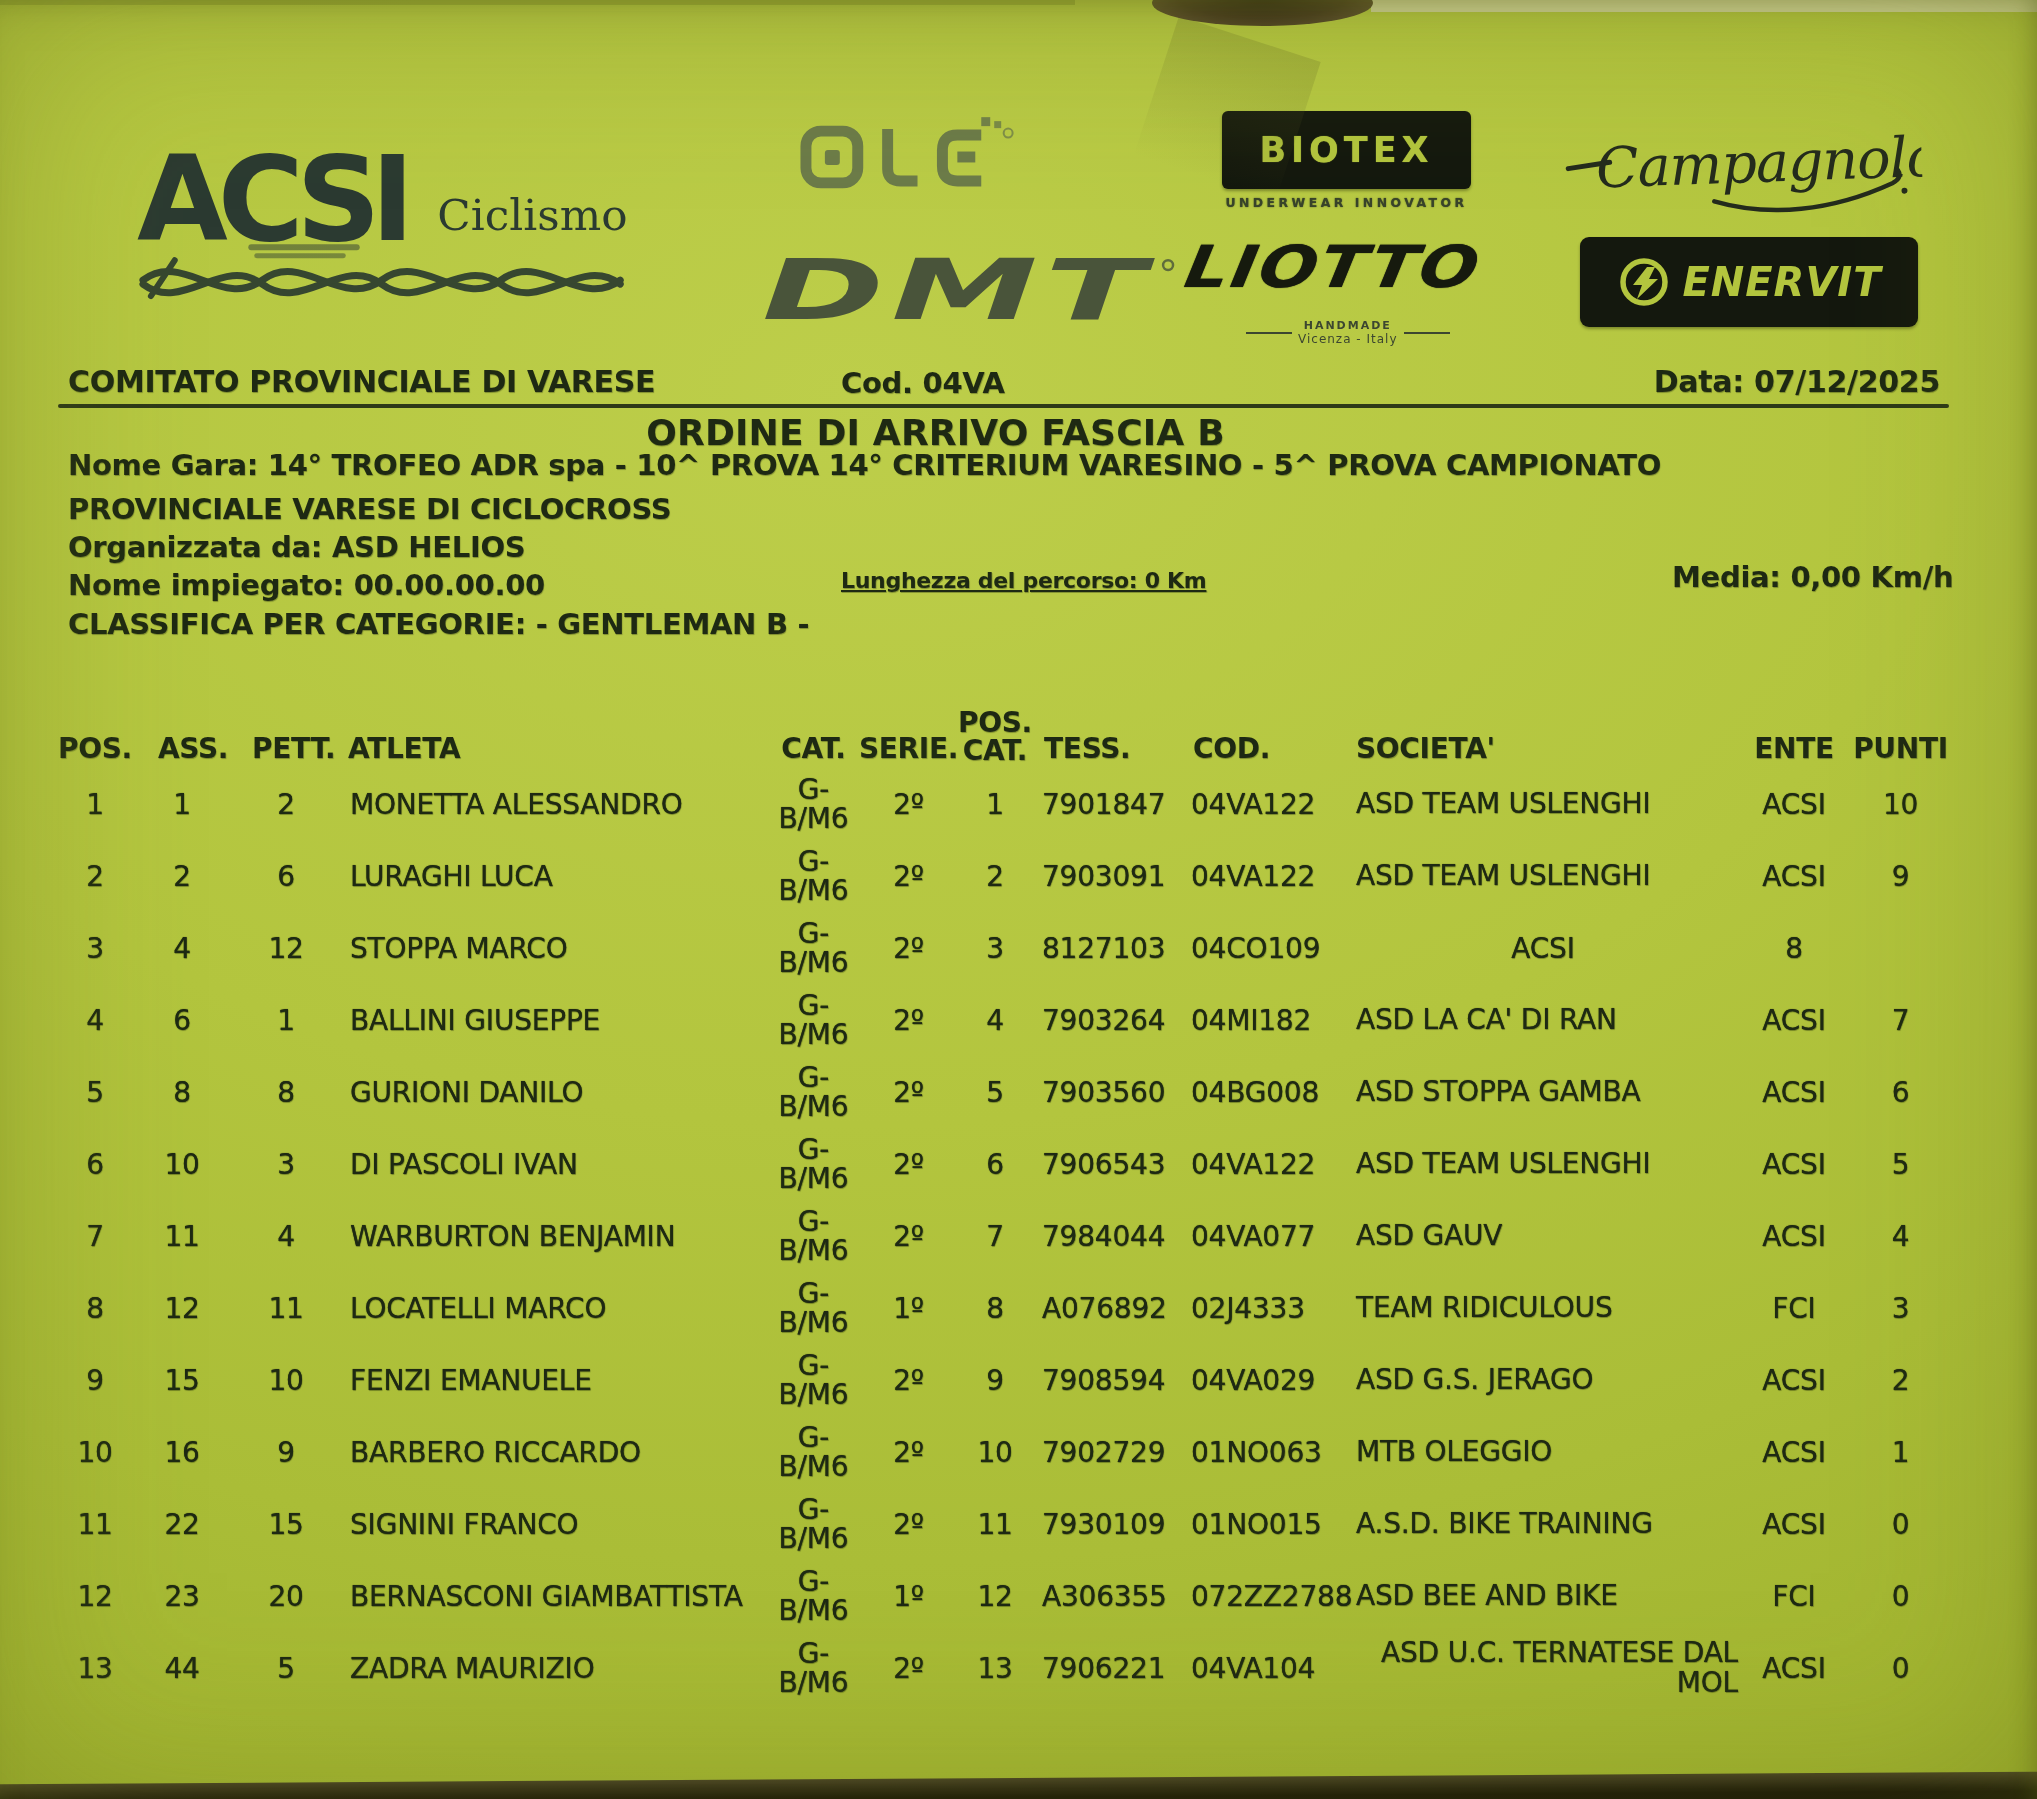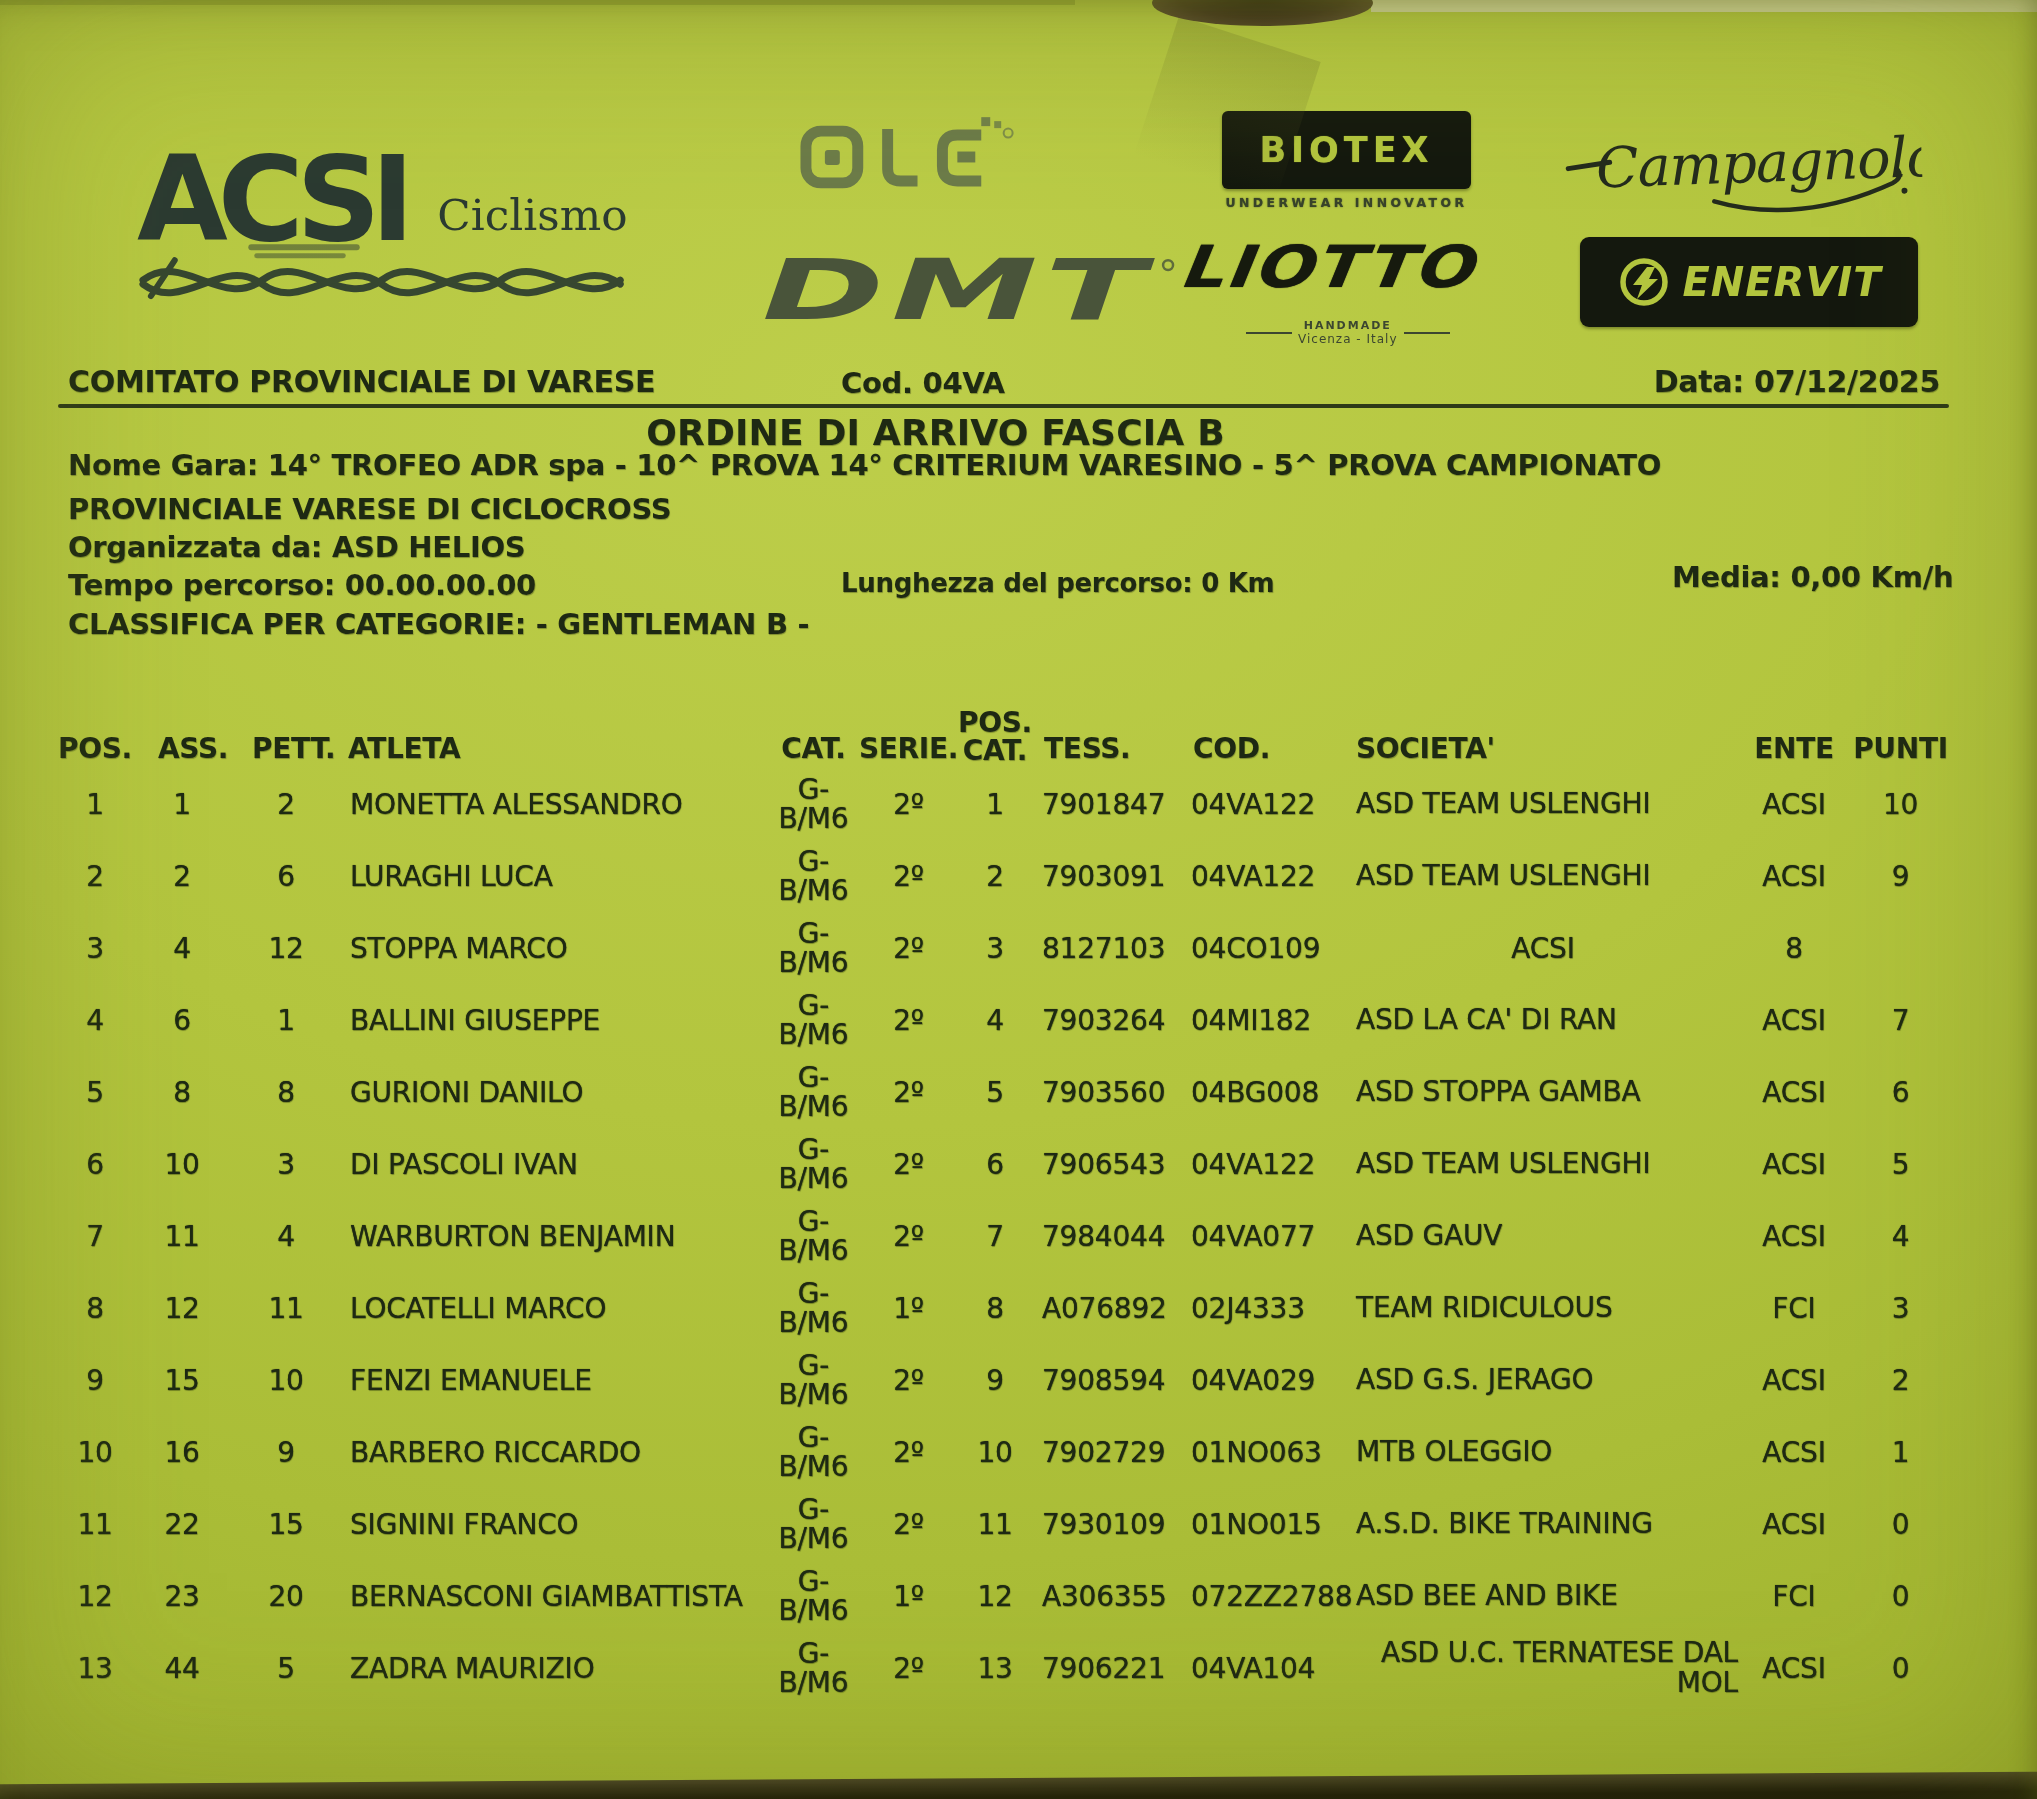--- a/index.html
+++ b/index.html
@@ -32,21 +32,21 @@
   
   .committee{left:68px;top:364px;font-size:30px;}
   .codva{left:841px;top:366px;font-size:29px;}
   .dateline{left:1423px;top:364px;width:517px;text-align:right;font-size:30px;}
   .rule{left:58px;top:404px;width:1891px;height:4px;background:#222c15;border-radius:2px;opacity:.92;}
   .title{left:0;top:412px;width:1871px;text-align:center;font-size:36px;letter-spacing:0.2px;}
   .race1{left:68px;top:448px;font-size:29px;}
   .race2{left:68px;top:492px;font-size:29px;}
   .organizer{left:68px;top:530px;font-size:29px;}
   .tempo{left:68px;top:568px;font-size:29px;}
-  .lunghezza{left:841px;top:568px;font-size:26px;}
+  .lunghezza{left:841px;top:568px;font-size:22px;text-decoration:underline;}
   .media{left:1664px;top:560px;font-size:29px;margin-left:8px;}
   .classifica{left:68px;top:607px;font-size:29px;}
   
   .tgrid{display:grid;grid-template-columns:70px 104px 104px 428px 95px 95px 78px 149px 161px 398px 104px 109px;}
   .thead{left:60px;top:685px;width:1895px;}
   .th{font-size:28px;font-weight:700;letter-spacing:-0.3px;display:flex;align-items:flex-end;justify-content:center;
       height:84px;padding-bottom:4px;text-shadow:0.6px 0.9px 0.8px rgba(22,32,8,.35);}
   .th.left{justify-content:flex-start;padding-left:10px;}
   .th .stackhead{display:flex;flex-direction:column;align-items:center;line-height:1.0;}
   .rows{left:60px;top:768px;width:1895px;}
@@ -146,21 +146,21 @@
 
   <div class="abs t committee">COMITATO PROVINCIALE DI VARESE</div>
   <div class="abs t codva">Cod. 04VA</div>
   <div class="abs t dateline">Data: 07/12/2025</div>
   <div class="abs rule"></div>
 
   <div class="abs t title">ORDINE DI ARRIVO FASCIA B</div>
   <div class="abs t race1">Nome Gara: 14° TROFEO ADR spa - 10^ PROVA 14° CRITERIUM VARESINO - 5^ PROVA CAMPIONATO</div>
   <div class="abs t race2">PROVINCIALE VARESE DI CICLOCROSS</div>
   <div class="abs t organizer">Organizzata da: ASD HELIOS</div>
-  <div class="abs t tempo">Tempo percorso: 00.00.00.00</div>
+  <div class="abs t tempo">Nome impiegato: 00.00.00.00</div>
   <div class="abs t lunghezza">Lunghezza del percorso: 0 Km</div>
   <div class="abs t media">Media: 0,00 Km/h</div>
   <div class="abs t classifica">CLASSIFICA PER CATEGORIE: - GENTLEMAN B -</div>
 
   <div class="abs tgrid thead">
     <div class="th">POS.</div>
     <div class="th" style="justify-content:flex-start;padding-left:28px;">ASS.</div>
     <div class="th" style="justify-content:flex-start;padding-left:18px;">PETT.</div>
     <div class="th left">ATLETA</div>
     <div class="th">CAT.</div>

